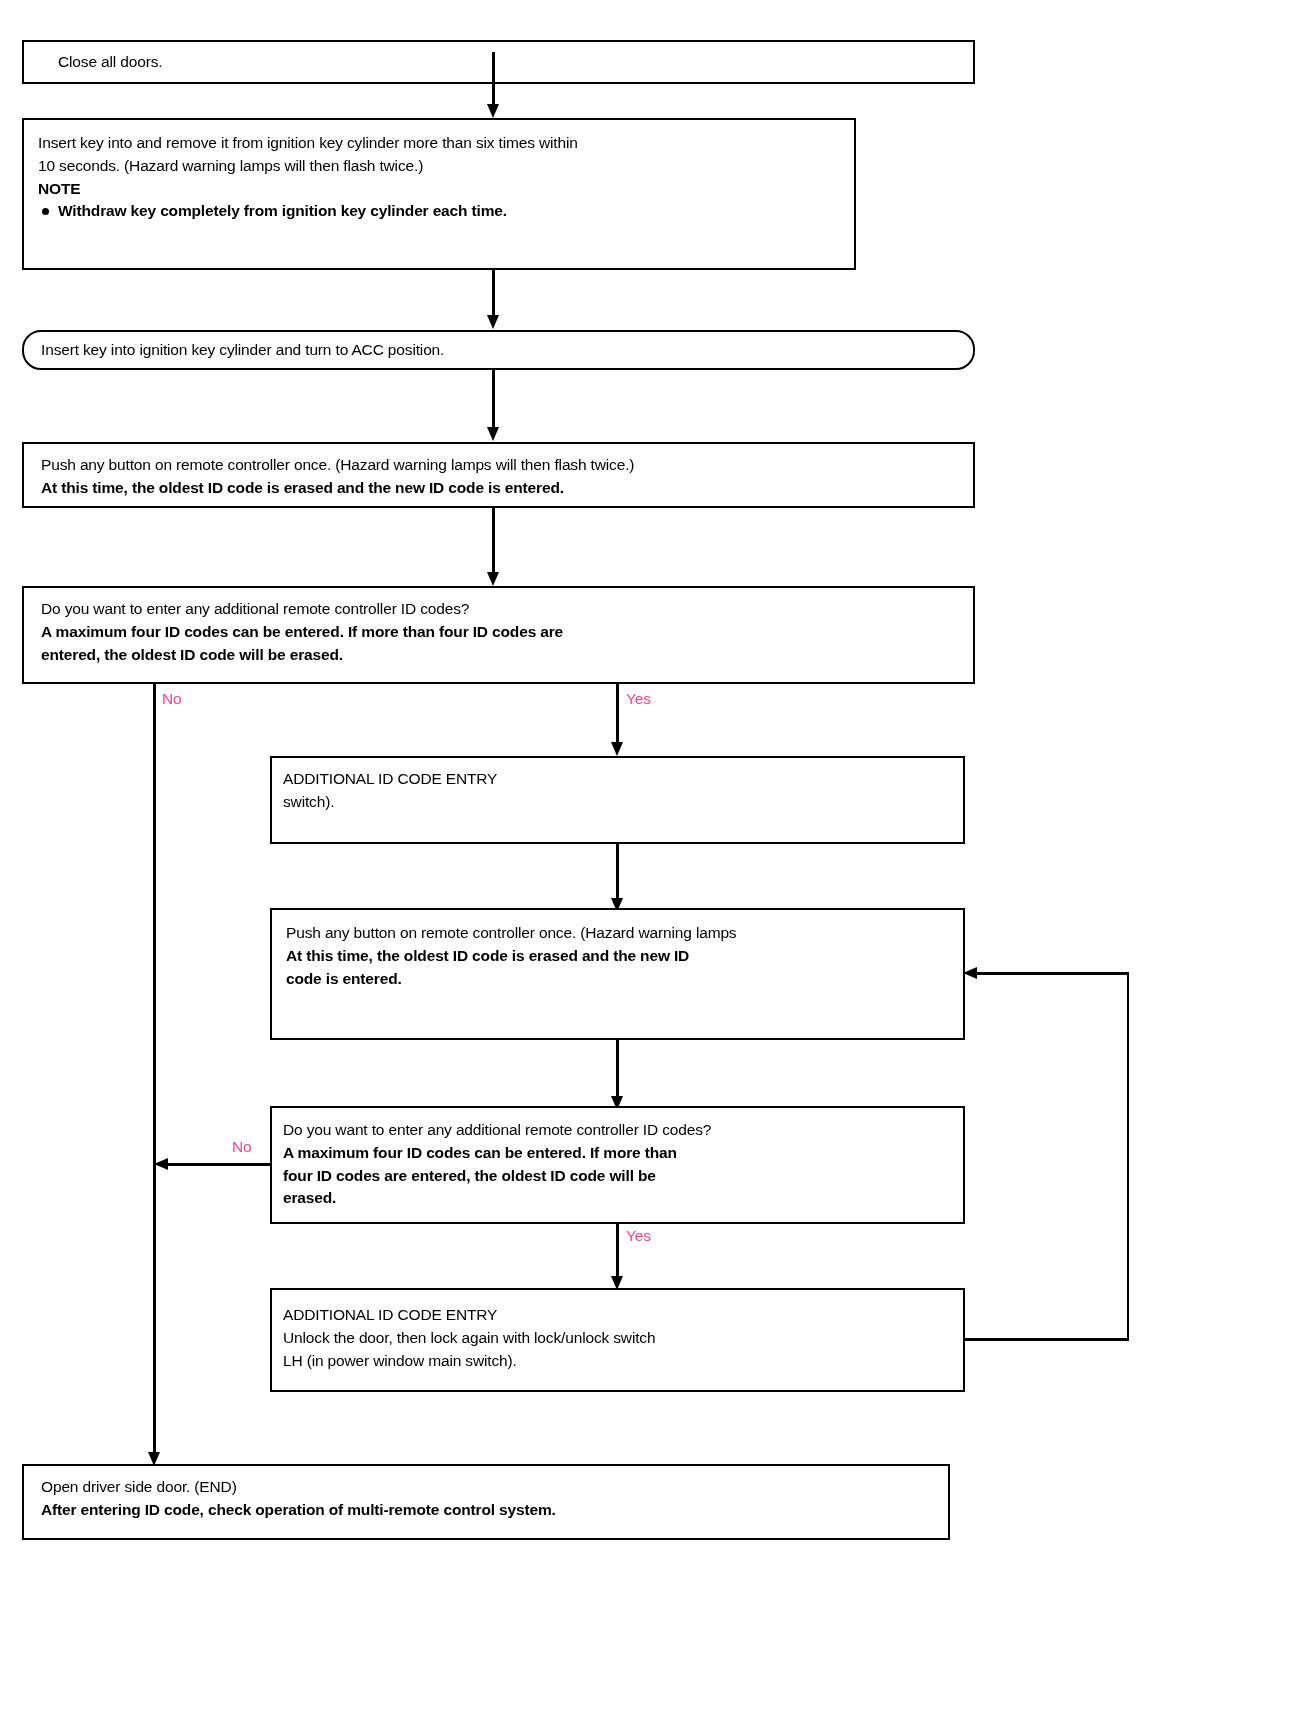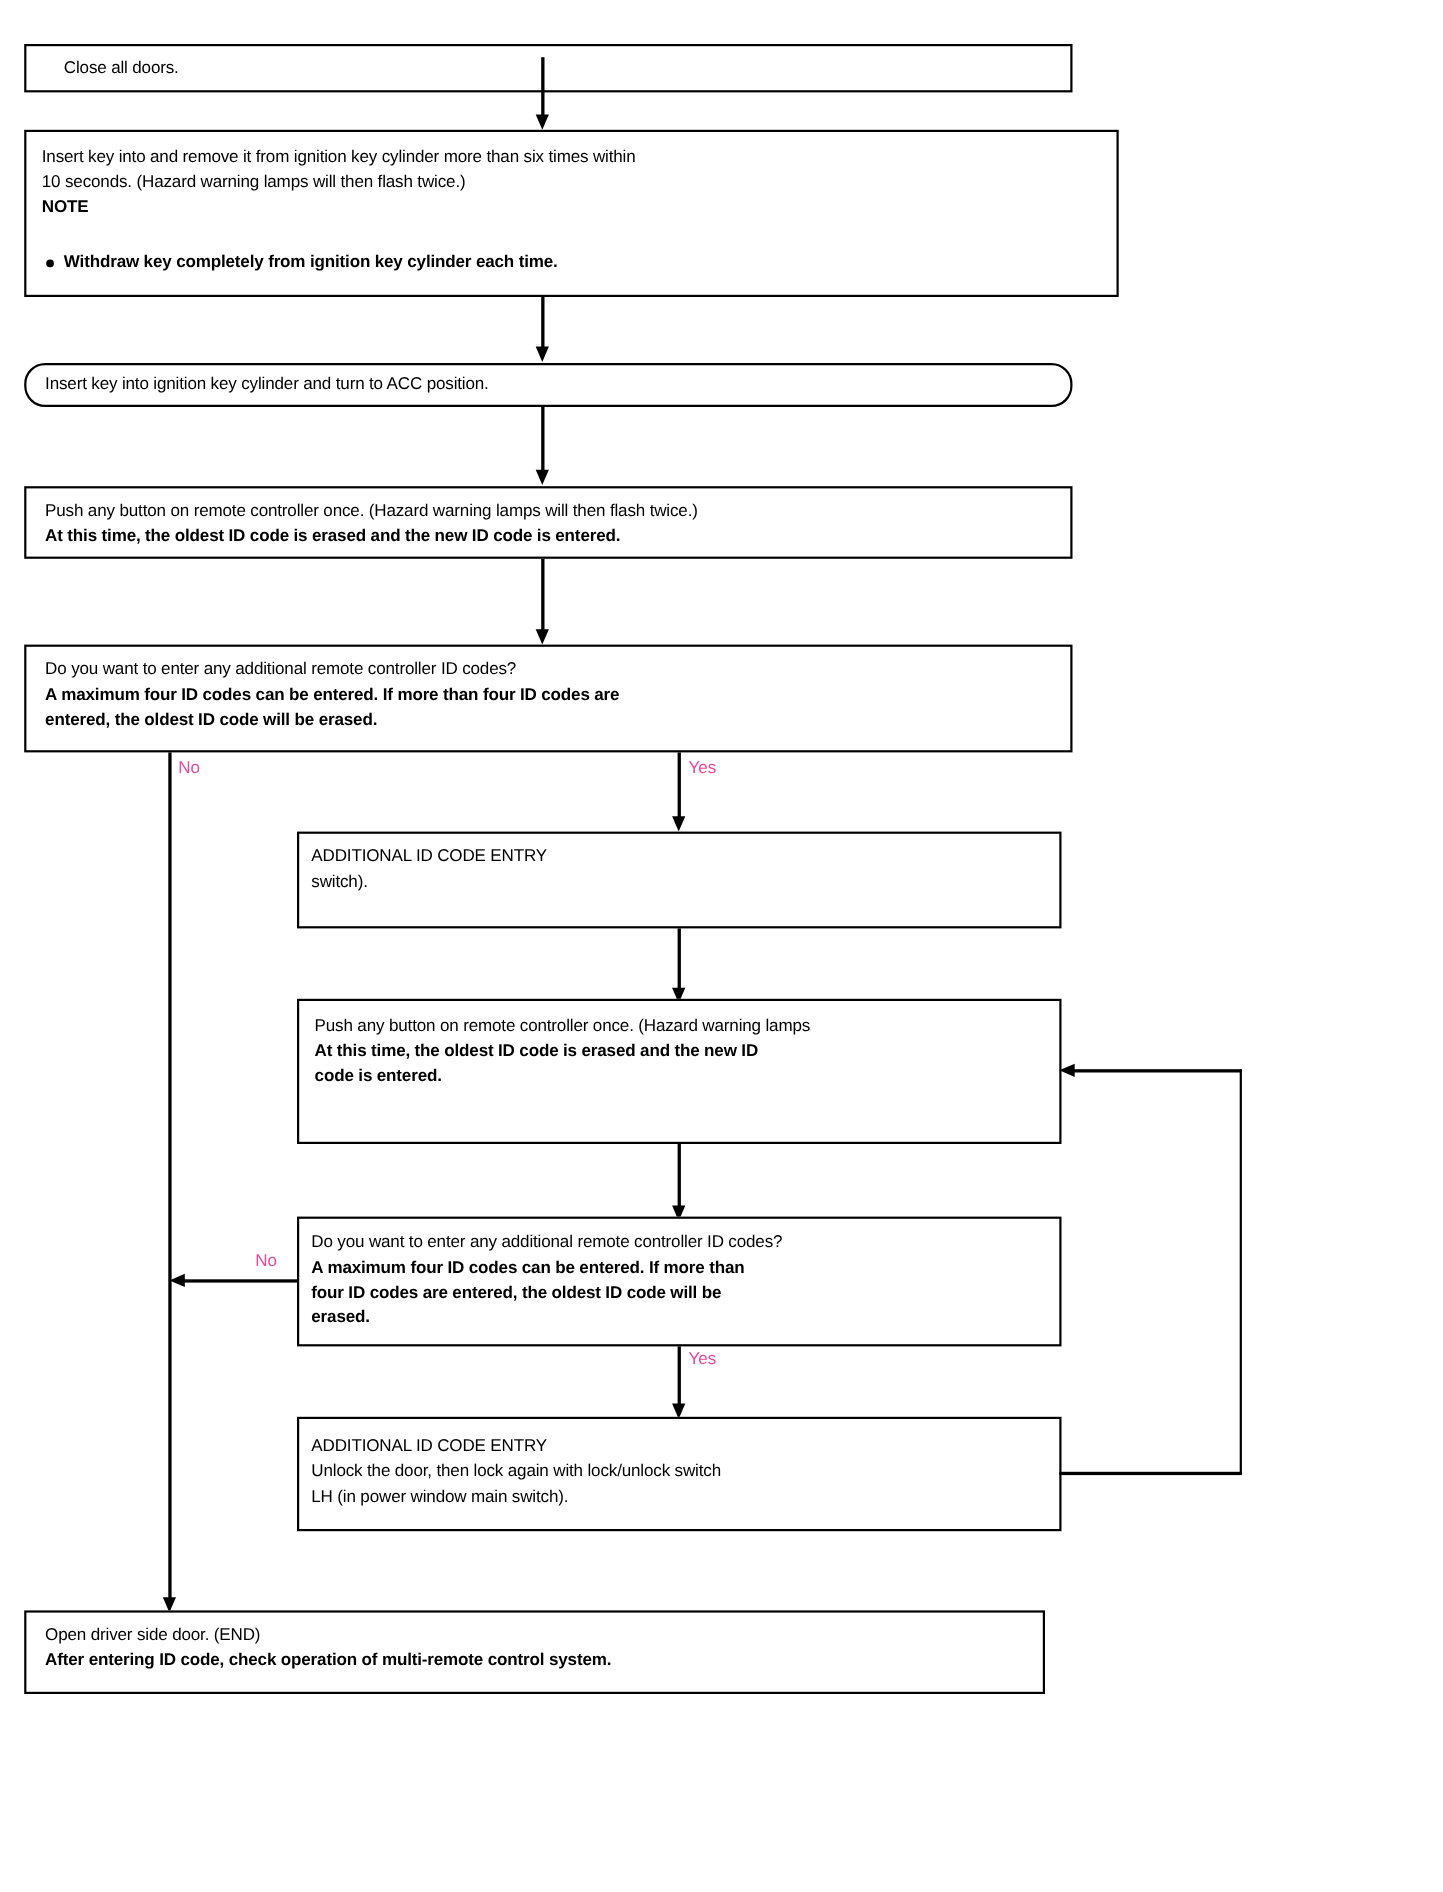--- a/index.html
+++ b/index.html
@@ -34,21 +34,20 @@
   .node .ln { white-space: nowrap; display: block; }
   .node .ln.b { font-weight: bold; }
 
   
   .bul {
     display: block;
     white-space: nowrap;
     font-weight: bold;
     position: relative;
     padding-left: 20px;
-    margin-top: 28px;
   }
   .bul::before {
     content: "";
     position: absolute;
     left: 4px;
     top: 0.52em;
     width: 7px;
     height: 7px;
     background: #000;
     border-radius: 50%;
@@ -95,21 +94,21 @@
 
 <div id="canvas">
 
   <div class="node" style="left:22px; top:8px; width:953px; height:44px; padding-top:9px; padding-left:34px;margin-top:32px;">
     <span class="ln">Close all doors.</span>
   </div>
 
   <div class="vline" style="left:492px; top:52px; height:55px;"></div>
   <div class="arrow-down" style="left:486.5px; top:104px;"></div>
 
-  <div class="node" style="left:22px; top:118px; width:995px; height:152px; padding-top:12px; ">
+  <div class="node" style="left:22px; top:118px; width:834px; height:152px; padding-top:12px; ">
     <span class="ln">Insert key into and remove it from ignition key cylinder more than six times within</span>
     <span class="ln">10 seconds. (Hazard warning lamps will then flash twice.)</span>
     <span class="ln b">NOTE</span>
     <span class="bul">Withdraw key completely from ignition key cylinder each time.</span>
   </div>
 
   <div class="vline" style="left:492px; top:270px; height:48px;"></div>
   <div class="arrow-down" style="left:486.5px; top:315px;"></div>
 
   <div class="node" style="left:22px; top:330px; width:953px; height:40px; padding-top:7px; padding-left:17px;border-radius:19px;">

